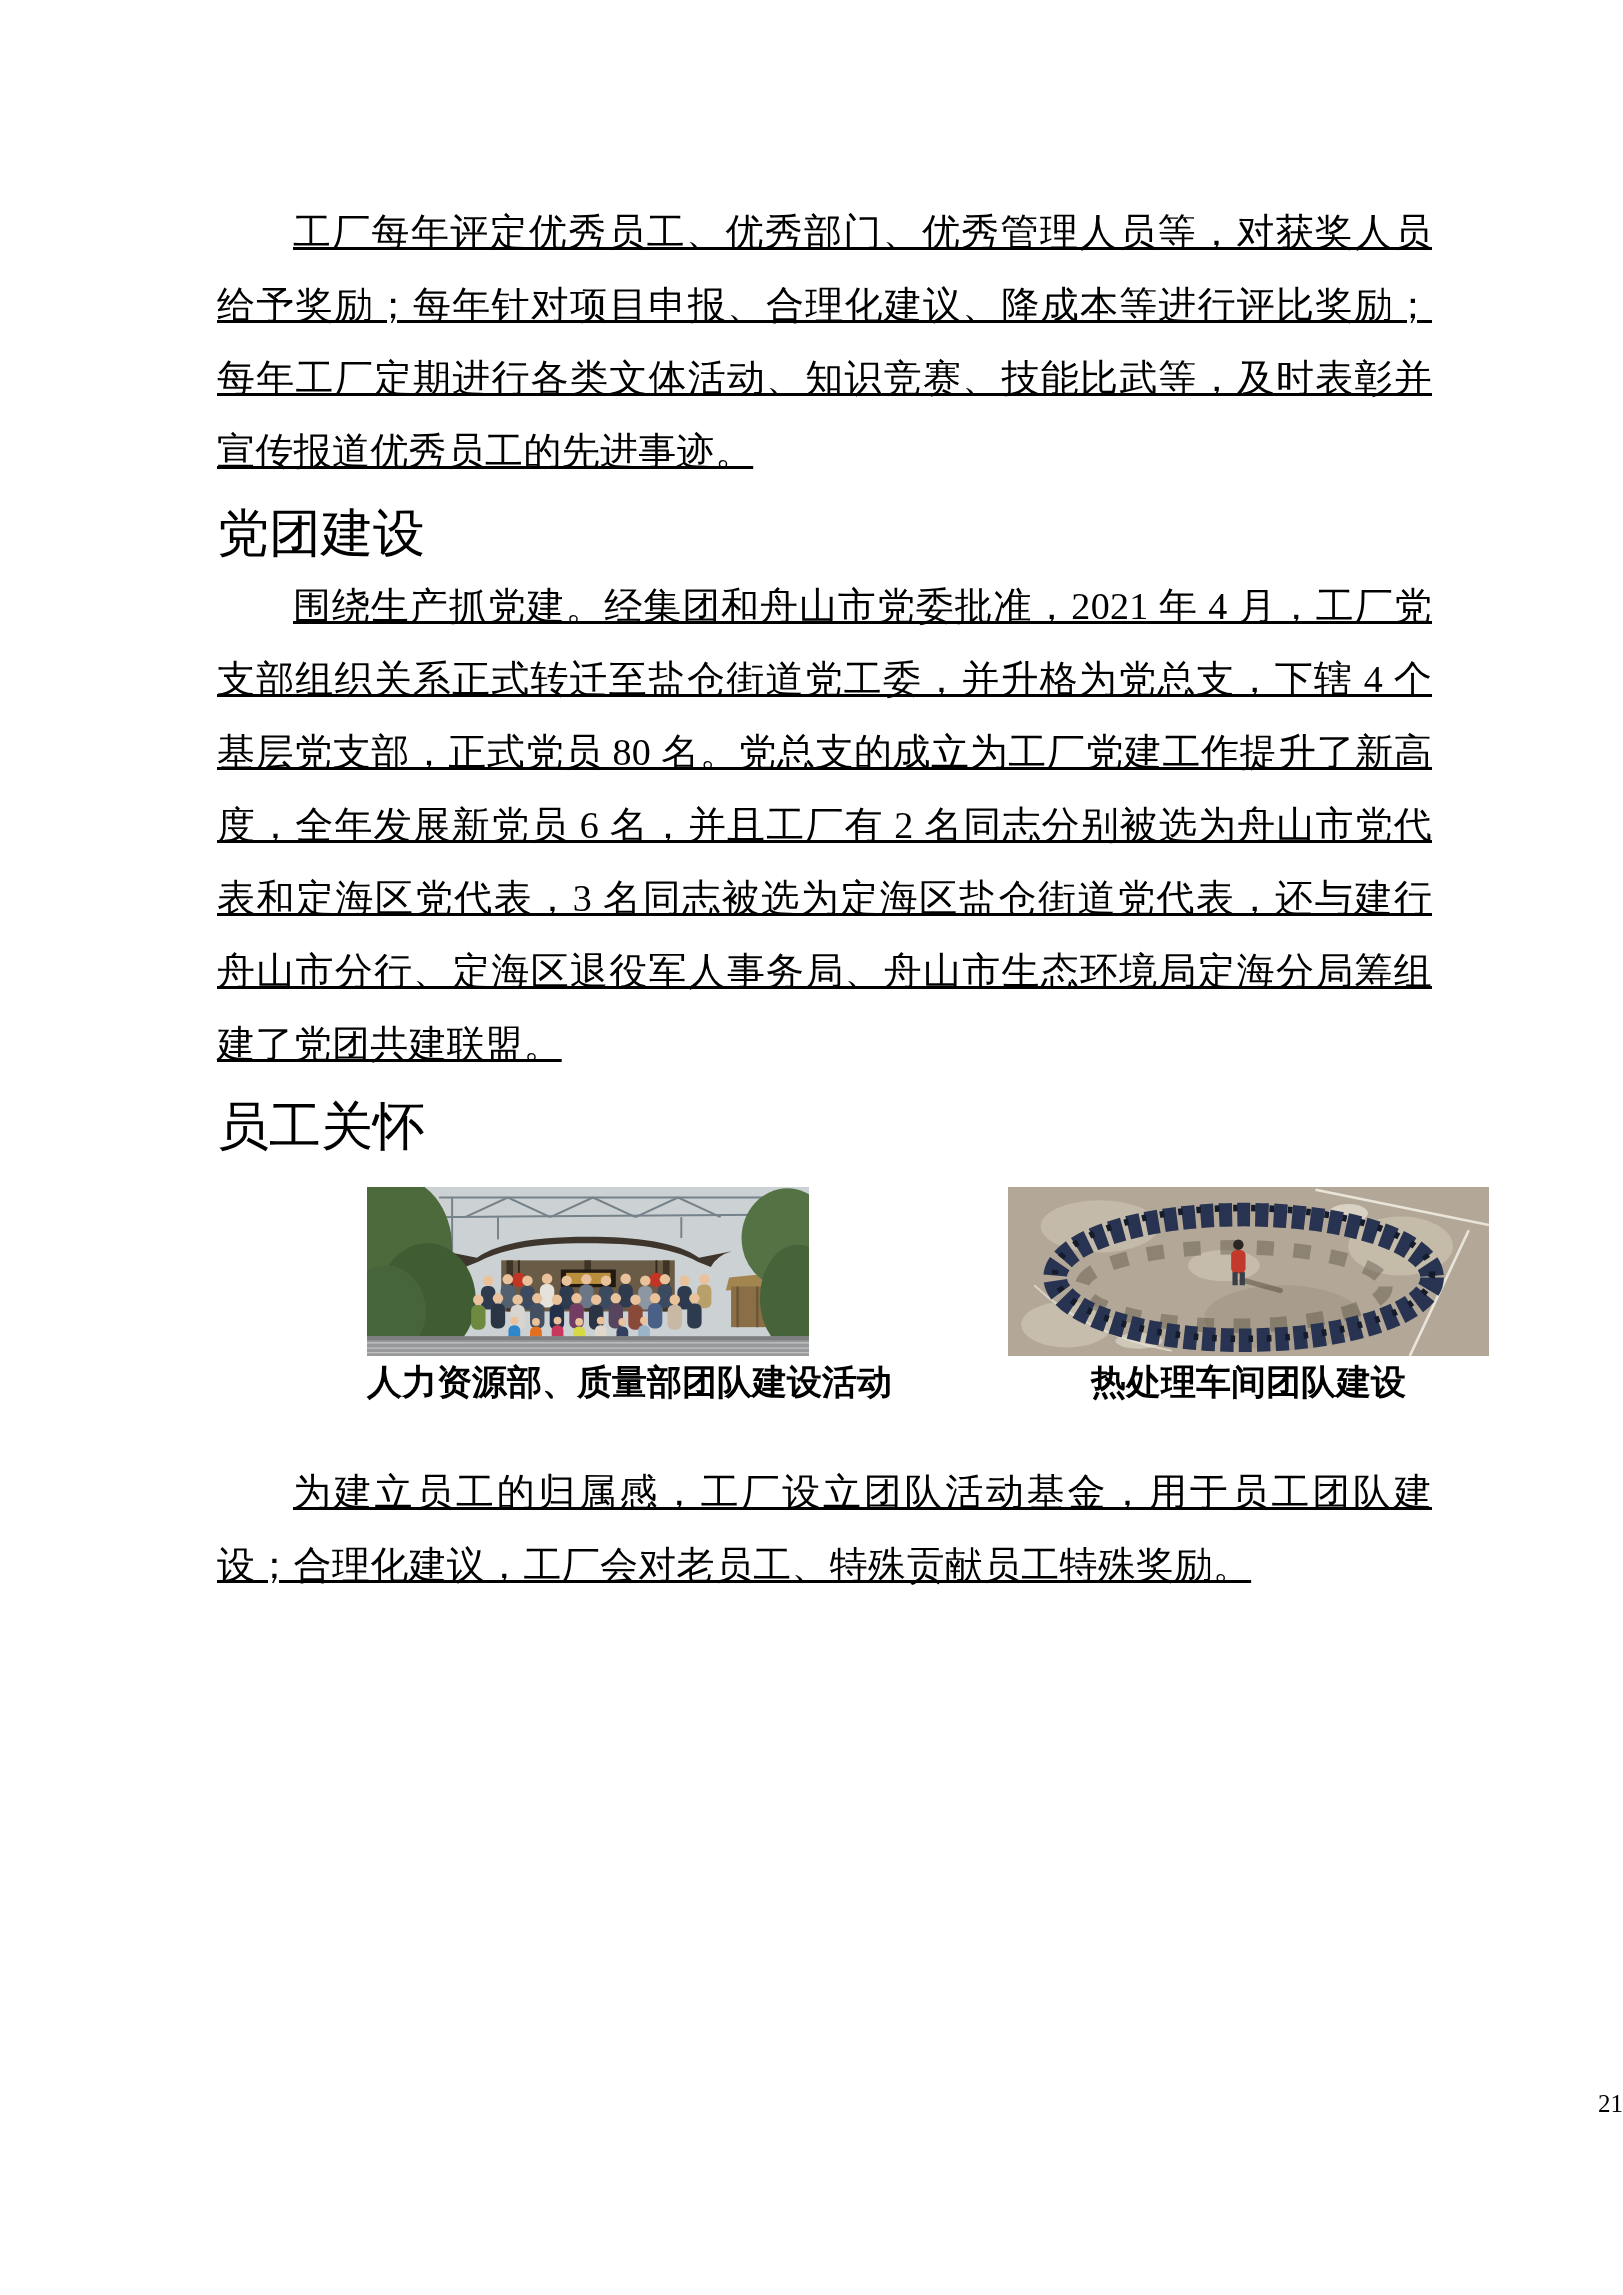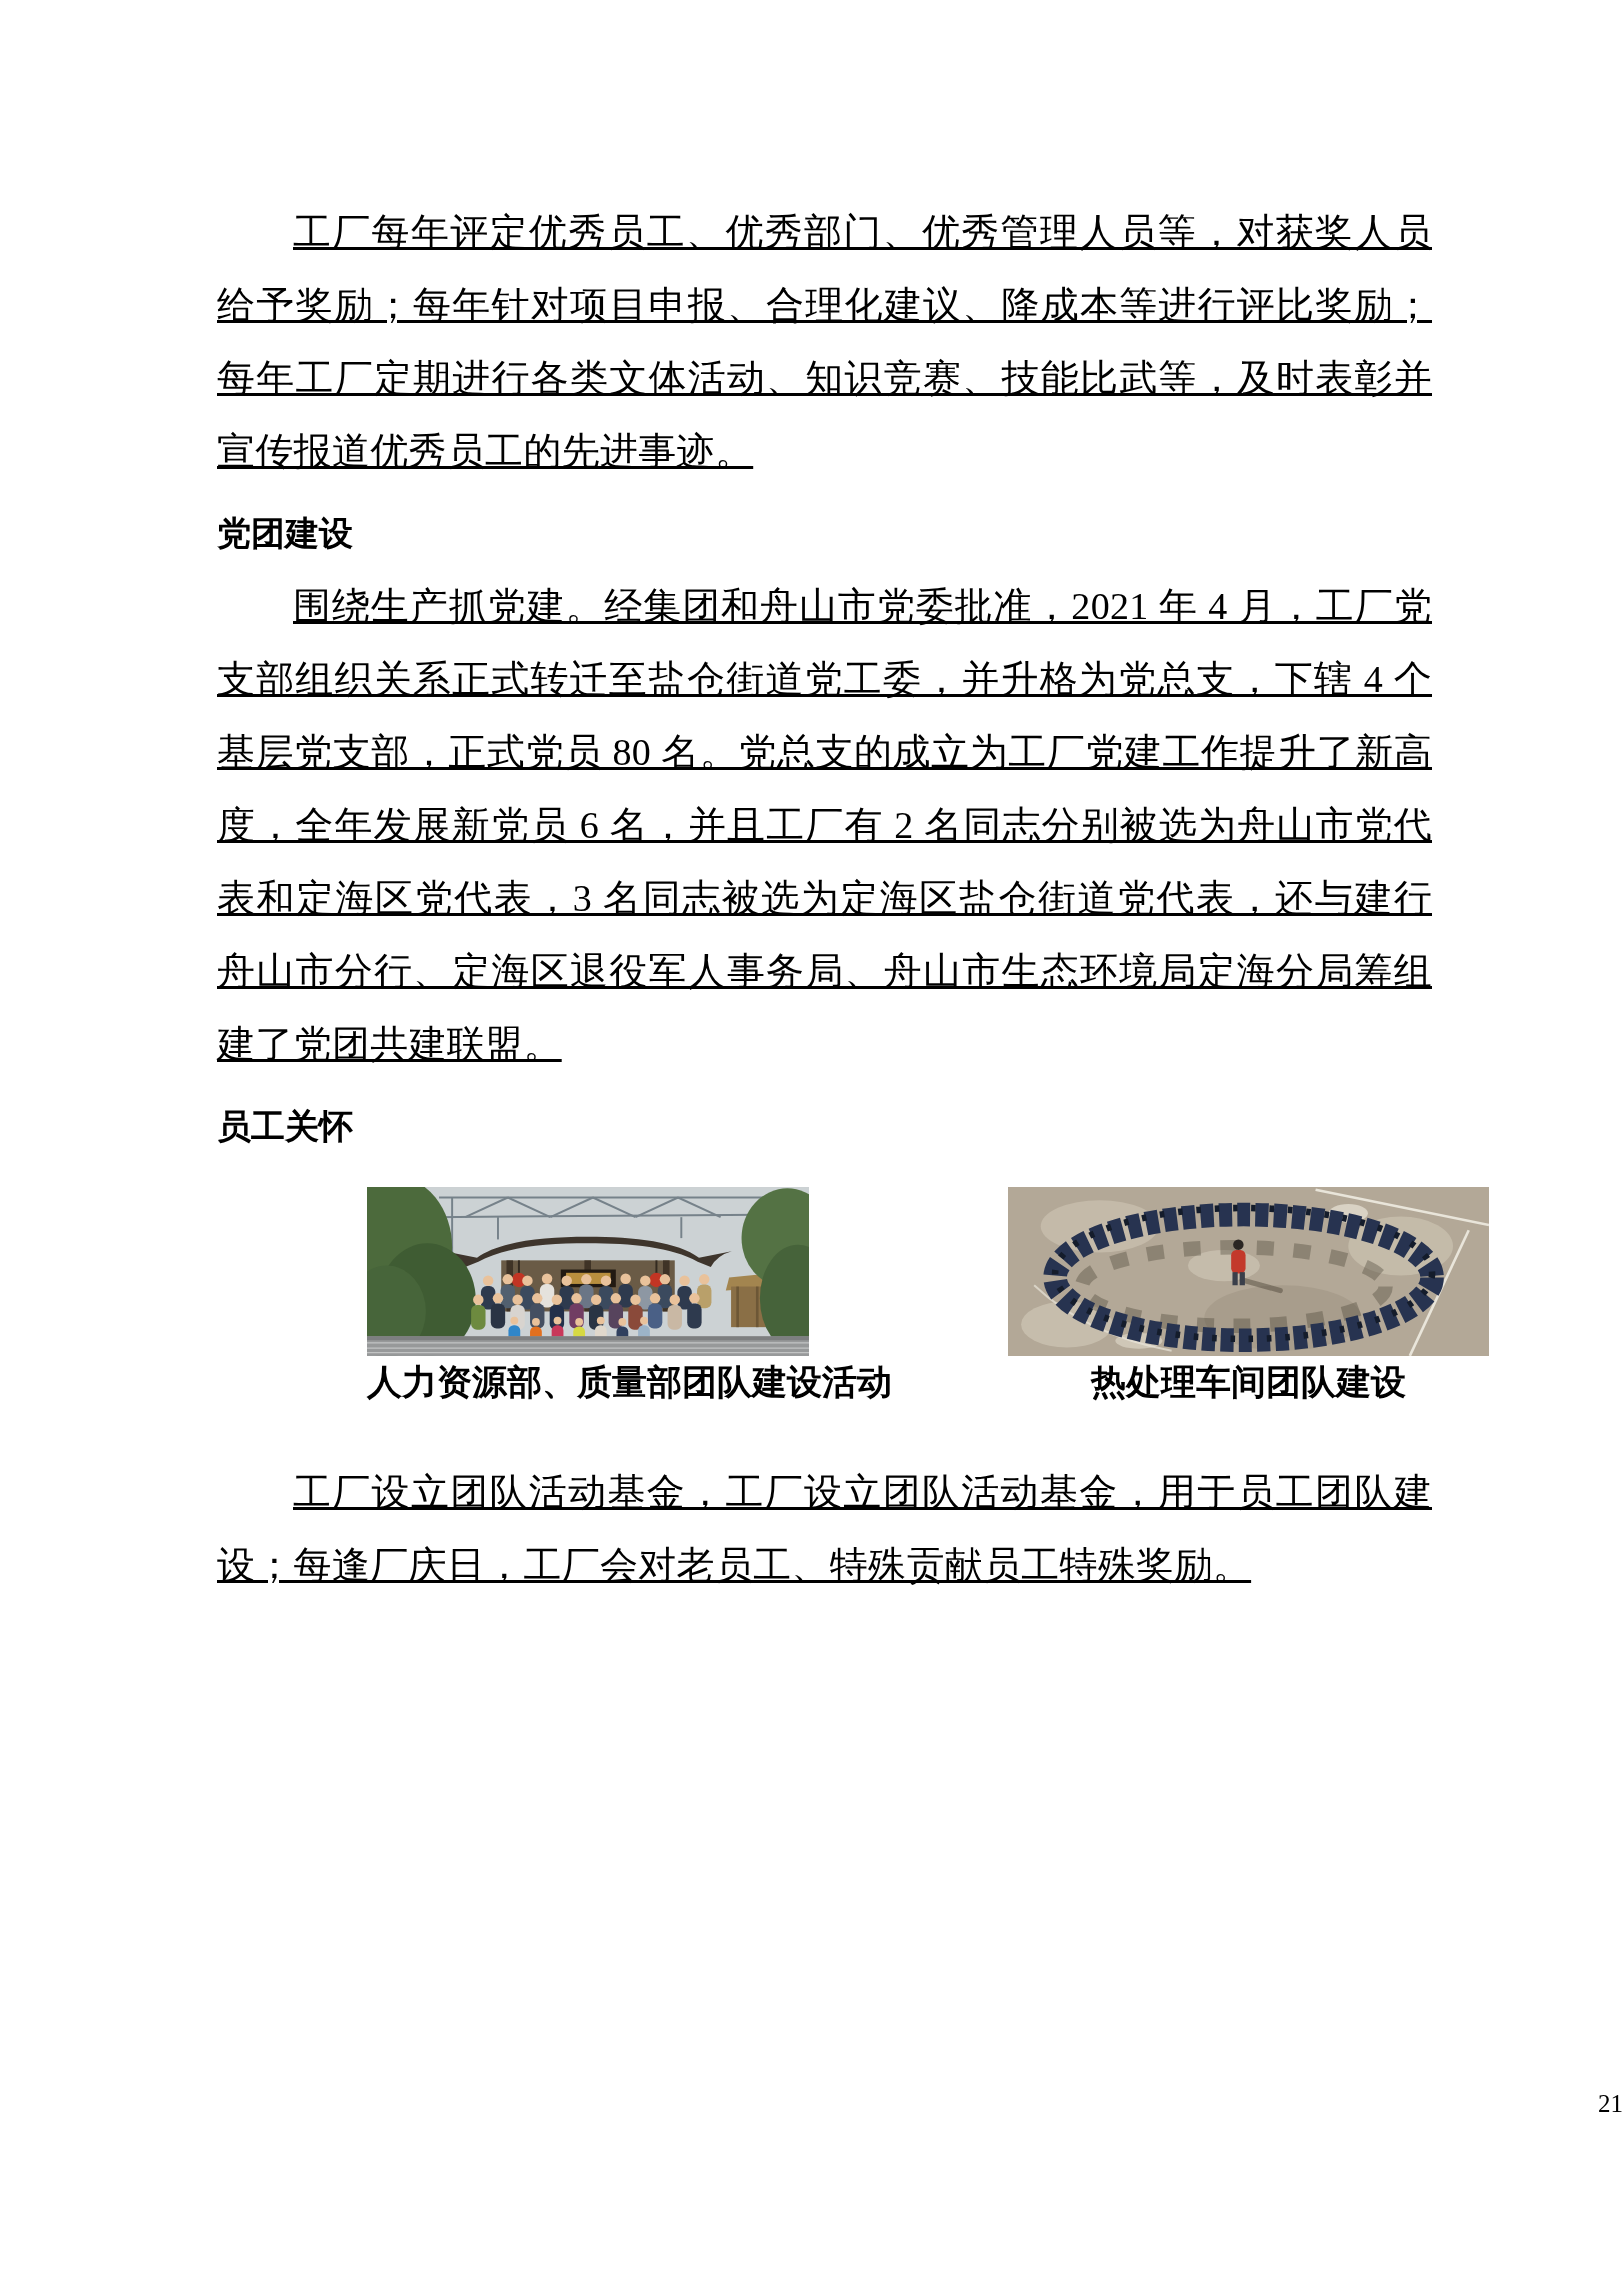--- a/index.html
+++ b/index.html
@@ -21,23 +21,23 @@
     margin:0;
     font-size:38px;
     line-height:73px;
     text-align:justify;
     text-indent:2em;
     letter-spacing:0.3px;
     text-decoration:underline;
   }
   h2.sec{
     margin:9.2px 0 0 0;
-    font-size:34px;
+    font-size:52px;
     line-height:73px;
-    font-weight:bold;
+    font-weight:normal;
     font-family:"Liberation Serif","DejaVu Serif",serif;
   }
   .figures{
     display:flex;
     gap:77px;
     padding-left:111px;
     margin:23.6px 0 55px 0;
   }
   figure.fig{margin:0;padding-left:39px;}
   .photo{display:block;background:#b9b2a6;}
@@ -294,20 +294,20 @@
             <rect x="-11" y="-12" width="22" height="36" rx="8" fill="#c3392b"></rect>
             <rect x="-9" y="22" width="8" height="20" fill="#3a3f4a"></rect>
             <rect x="2" y="22" width="8" height="20" fill="#3a3f4a"></rect>
           </g>
         </svg>
         <figcaption class="cap">热处理车间团队建设</figcaption>
       </figure>
 
     </div>
 
-    <p class="body">工厂设立团队活动基金，工厂设立团队活动基金，用于员工团队建设；每逢厂庆日，工厂会对老员工、特殊贡献员工特殊奖励。</p>
+    <p class="body">为建立员工的归属感，工厂设立团队活动基金，用于员工团队建设；合理化建议，工厂会对老员工、特殊贡献员工特殊奖励。</p>
 
 
   </div>
 
   <div class="footer">21</div>
 </div>
 
 
 </body></html>

